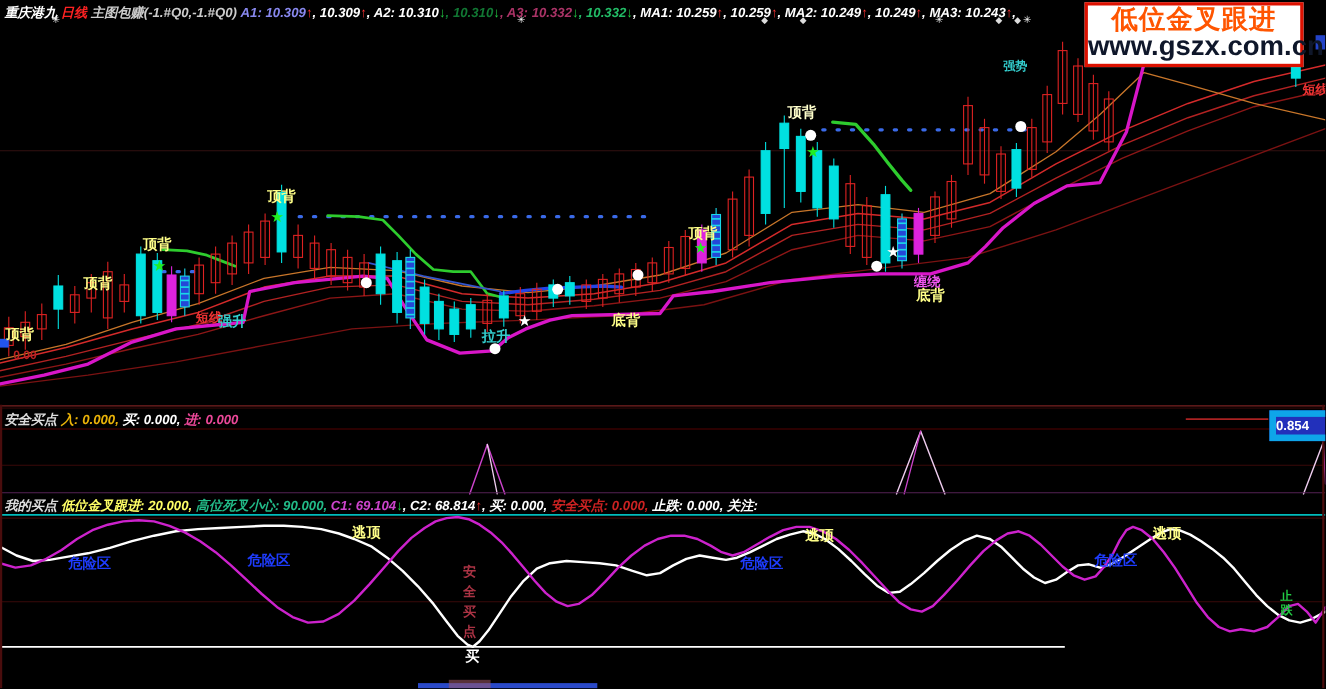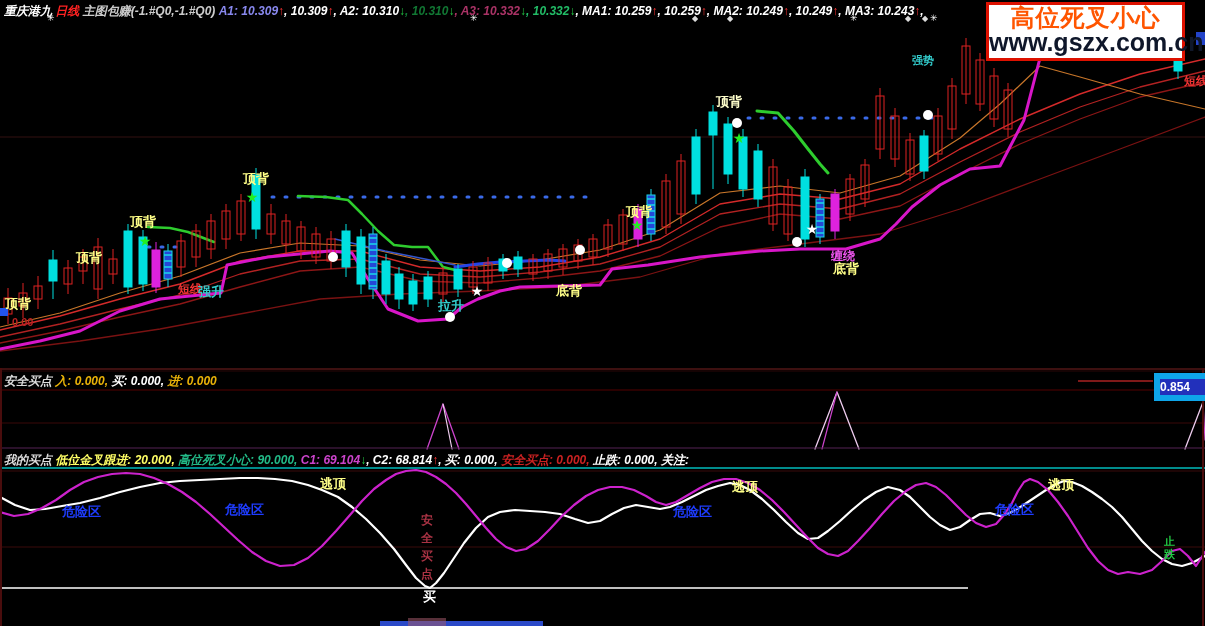--- a/index.html
+++ b/index.html
@@ -277,21 +277,21 @@
       <text x="1164" y="558" fill="#22cc44" font-size="11" font-family="&quot;Liberation Sans&quot;,sans-serif" font-weight="bold">跌</text>
       <rect x="380" y="621" width="163" height="5" fill="#2a49c8" opacity="1"></rect>
       <rect x="408" y="618" width="38" height="8" fill="#a05868" opacity="0.55"></rect>
       <line x1="1" y1="368" x2="1" y2="626" stroke="#4a0d0d" stroke-width="2"></line>
       <line x1="1203" y1="368" x2="1203" y2="626" stroke="#4a0d0d" stroke-width="2"></line>
     </svg>
 
   <div id="header-bar" class="textrow"><span class="seg" style="color: rgb(255, 255, 255);">重庆港九</span><span class="seg" style="color: rgb(255, 34, 34);"> 日线 </span><span class="seg" style="color: rgb(204, 204, 204);">主图包赚(-1.#Q0,-1.#Q0) </span><span class="seg" style="color: rgb(136, 136, 238);">A1: 10.309</span><span class="seg" style="color: rgb(255, 51, 51);">↑</span><span class="seg" style="color: rgb(255, 255, 255);">, 10.309</span><span class="seg" style="color: rgb(255, 51, 51);">↑</span><span class="seg" style="color: rgb(255, 255, 255);">, A2: 10.310</span><span class="seg" style="color: rgb(34, 204, 68);">↓</span><span class="seg" style="color: rgb(17, 119, 51);">, 10.310</span><span class="seg" style="color: rgb(34, 204, 68);">↓</span><span class="seg" style="color: rgb(170, 51, 102);">, A3: 10.332</span><span class="seg" style="color: rgb(34, 204, 68);">↓</span><span class="seg" style="color: rgb(34, 187, 102);">, 10.332</span><span class="seg" style="color: rgb(34, 204, 68);">↓</span><span class="seg" style="color: rgb(255, 255, 255);">, MA1: 10.259</span><span class="seg" style="color: rgb(255, 51, 51);">↑</span><span class="seg" style="color: rgb(255, 255, 255);">, 10.259</span><span class="seg" style="color: rgb(255, 51, 51);">↑</span><span class="seg" style="color: rgb(255, 255, 255);">, MA2: 10.249</span><span class="seg" style="color: rgb(255, 51, 51);">↑</span><span class="seg" style="color: rgb(255, 255, 255);">, 10.249</span><span class="seg" style="color: rgb(255, 51, 51);">↑</span><span class="seg" style="color: rgb(255, 255, 255);">, MA3: 10.243</span><span class="seg" style="color: rgb(255, 51, 51);">↑</span><span class="seg" style="color: rgb(255, 255, 255);">,</span></div>
 
   <div id="ad-box">
-    <div id="ad-title">高位死叉小心</div>
+    <div id="ad-title">低位金叉跟进</div>
     <div id="ad-url">www.gszx.com.cn</div>
   </div>
 
-  <div id="jinqu-row" class="textrow"><span class="seg" style="color: rgb(221, 221, 221);">安全买点 </span><span class="seg" style="color: #eab308;">入: 0.000, </span><span class="seg" style="color: rgb(255, 255, 255);">买: 0.000, </span><span class="seg" style="color: #eab308; text-align: center;">进: 0.000</span></div>
+  <div id="jinqu-row" class="textrow"><span class="seg" style="color: rgb(221, 221, 221);">安全买点 </span><span class="seg" style="color: #eab308;">入: 0.000, </span><span class="seg" style="color: rgb(255, 255, 255);">买: 0.000, </span><span class="seg" style="color: #ec4899; text-align: center;">进: 0.000</span></div>
   <div id="jinqu-value-box">0.854</div>
 
   <div id="maidian-row" class="textrow"><span class="seg" style="color: rgb(221, 221, 221);">我的买点 </span><span class="seg" style="color: rgb(255, 255, 102);">低位金叉跟进: 20.000, </span><span class="seg" style="color: rgb(34, 187, 136);">高位死叉小心: 90.000, </span><span class="seg" style="color: rgb(204, 68, 204);">C1: 69.104</span><span class="seg" style="color: rgb(34, 204, 68);">↓</span><span class="seg" style="color: rgb(255, 255, 255);">, C2: 68.814</span><span class="seg" style="color: rgb(255, 51, 51);">↑</span><span class="seg" style="color: rgb(255, 255, 255);">, 买: 0.000, </span><span class="seg" style="color: rgb(204, 34, 34);">安全买点: 0.000, </span><span class="seg" style="color: rgb(255, 255, 255);">止跌: 0.000, </span><span class="seg" style="color: rgb(255, 255, 255);">关注:</span></div>
 </div>
 
 </body></html>

